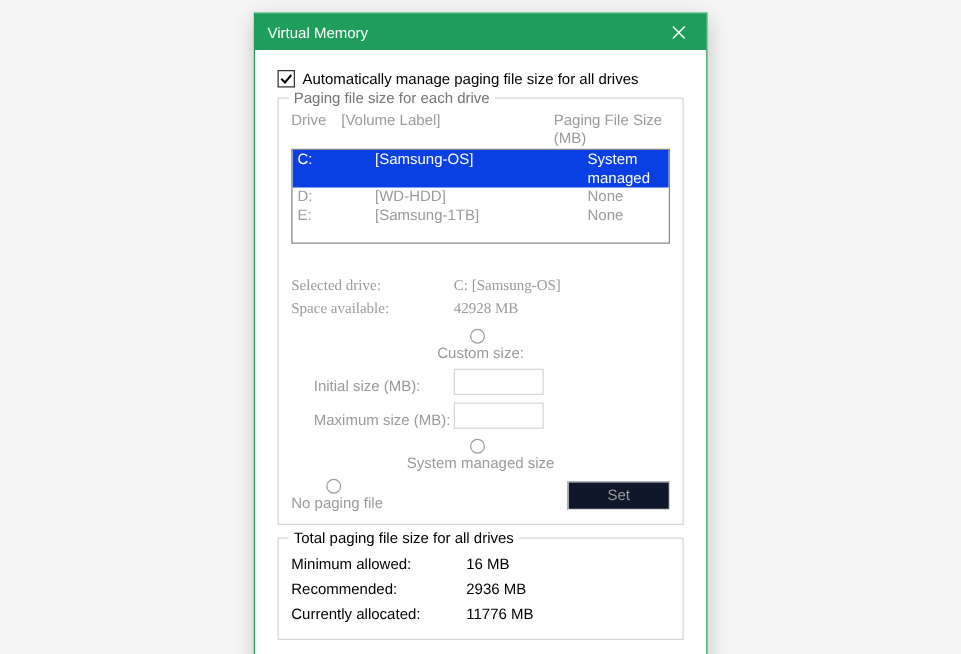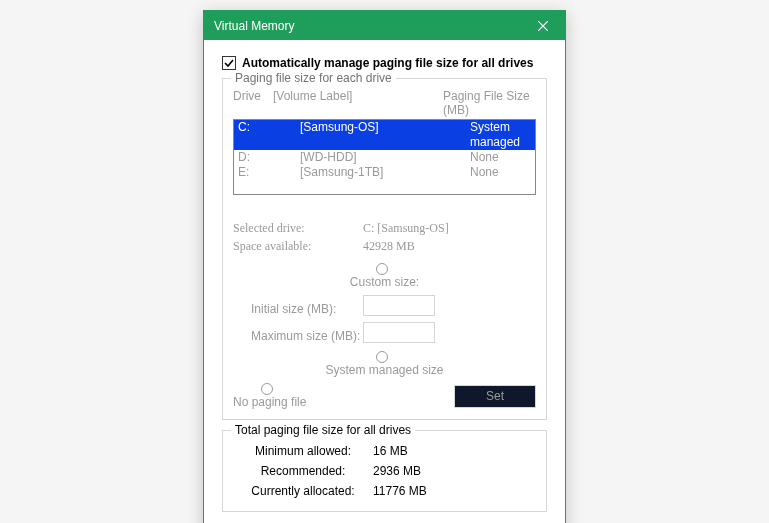--- a/index.html
+++ b/index.html
@@ -34,21 +34,20 @@
       align-items: center;
       justify-content: center;
       cursor: pointer;
     }
     .close-btn svg { stroke: #fff; stroke-width: 1.2; }
     .content { padding: 16px 18px 18px; }
     .checkbox-row {
       display: flex;
       align-items: flex-end;
       margin-bottom: 8px;
-      font-weight: bold;
     }
     .checkbox {
       width: 14px; height: 14px;
       border: 1px solid #333;
       margin-right: 6px;
       display: flex; align-items: center; justify-content: center;
     }
     .checkbox svg { stroke: #000; stroke-width: 1.6; fill: none; }
     .fieldset {
       border: 1px solid #d6d6d6;
@@ -145,21 +144,21 @@
     .total-fieldset {
       border: 1px solid #d6d6d6;
       padding: 10px 10px 10px;
       position: relative;
       margin-bottom: 14px;
     }
     .total-row {
       display: flex;
       line-height: 20px;
     }
-    .total-label { width: 140px; text-align: center; }
+    .total-label { width: 140px; }
     .total-value { flex: 1; }
     .button-bar {
       display: flex;
       justify-content: flex-end;
       gap: 8px;
     }
     .btn {
       width: 82px; height: 23px;
       background: #fca5a5;
       border: 1px solid #aaa;

